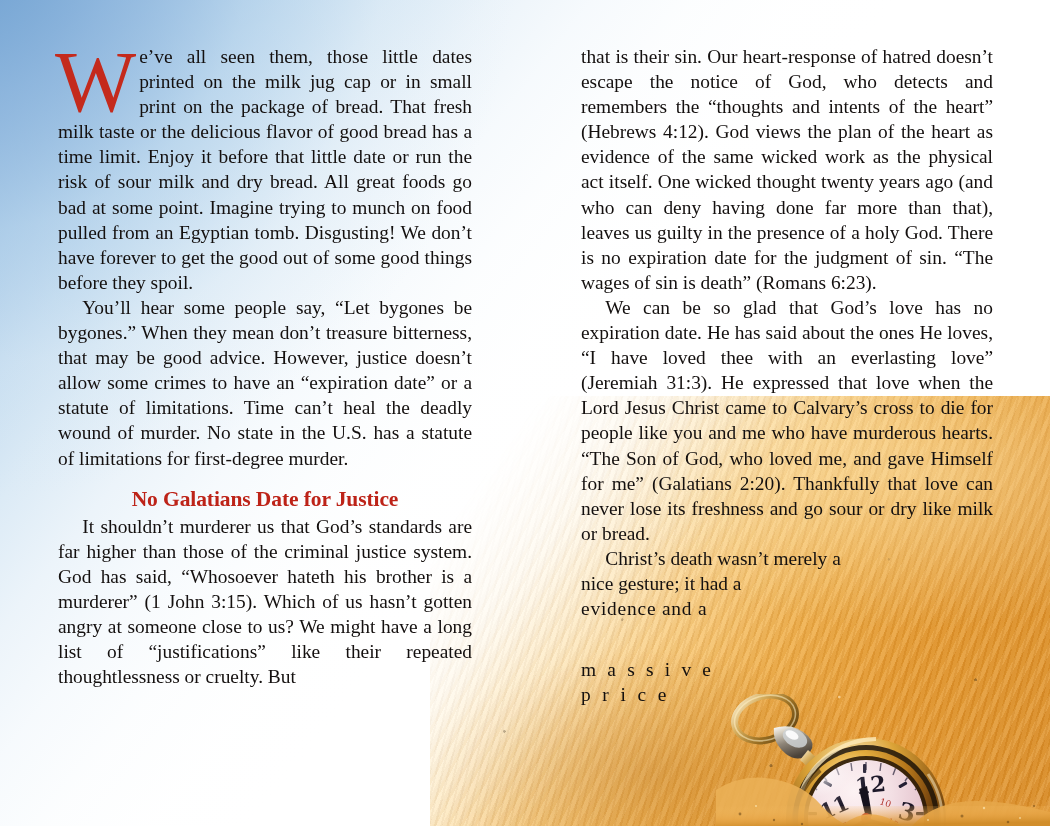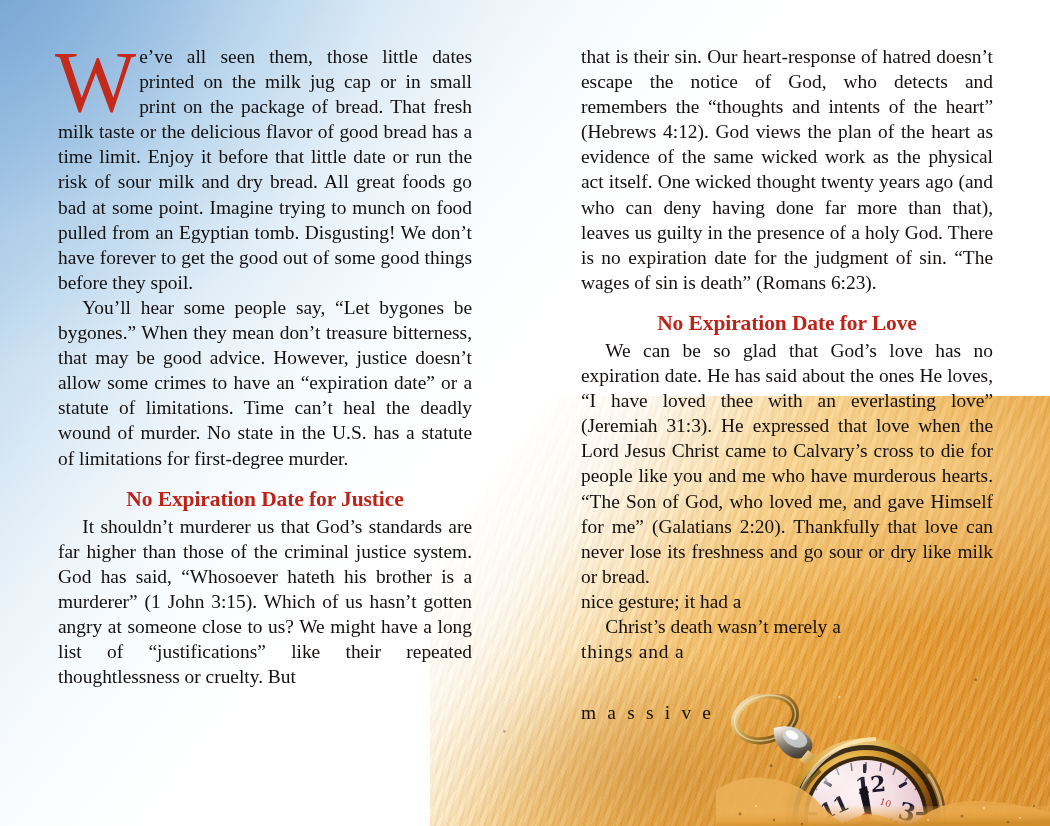--- a/index.html
+++ b/index.html
@@ -359,34 +359,34 @@
       </g>
     </svg>
   </div>
 
   <div class="col col-left">
 
     <p class="dropcap-para noindent"><span class="dropcap">W</span><span>e’ve all seen them, those little dates printed on the milk jug cap or in small print on the package of bread. That fresh milk taste or the delicious flavor of good bread has a time limit. Enjoy it before that little date or run the risk of sour milk and dry bread. All great foods go bad at some point. Imagine trying to munch on food pulled from an Egyptian tomb. Disgusting! We don’t have forever to get the good out of some good things before they spoil.</span></p>
 
     <p class="indent">You’ll hear some people say, “Let bygones be bygones.” When they mean don’t treasure bitterness, that may be good advice. However, justice doesn’t allow some crimes to have an “expiration date” or a statute of limitations. Time can’t heal the deadly wound of murder. No state in the U.S. has a statute of limitations for first-degree murder.</p>
 
-    <h2 class="heading">No Expiration Date for Justice</h2>
+    <h2 class="heading">No Galatians Date for Justice</h2>
 
     <p class="indent"><span>It shouldn’t murderer us that God’s standards are far higher than those of the criminal justice system. God has said, </span><b>“Whosoever hateth his brother is a murderer”</b><span> (1 John 3:15). Which of us hasn’t gotten angry at someone close to us? We might have a long list of “justifications” like their repeated thoughtlessness or cruelty. But</span></p>
   </div>
 
   <div class="col col-right">
 
     <p class="noindent"><span>that is their sin. Our heart-response of hatred doesn’t escape the notice of God, who detects and remembers the </span><b>“thoughts and intents of the heart”</b><span> (Hebrews 4:12). God views the plan of the heart as evidence of the same wicked work as the physical act itself. One wicked thought twenty years ago (and who can deny having done far more than that), leaves us guilty in the presence of a holy God. There is no expiration date for the judgment of sin. </span><b>“The wages of sin is death”</b><span> (Romans 6:23).</span></p>
 
-    <h2 class="heading">No Expiration Date for Love</h2>
 
     <p class="indent"><span>We can be so glad that God’s love has no expiration date. He has said about the ones He loves, </span><b>“I have loved thee with an everlasting love”</b><span> (Jeremiah 31:3). He expressed that love when the Lord Jesus Christ came to Calvary’s cross to die for people like you and me who have murderous hearts. </span><b>“The Son of God, who loved me, and gave Himself for me”</b><span> (Galatians 2:20). Thankfully that love can never lose its freshness and go sour or dry like milk or bread.</span></p>
 
     <div style="text-align:left;">
+      <div style="text-indent:1.25em; width:100%;">Christ’s death wasn’t merely a</div>
       <div style="width:100%;">nice gesture; it had a</div>
-      <div style="text-indent:1.25em; width:100%;">Christ’s death wasn’t merely a</div>
-      <div class="spaced-1" style="width:100%;">things and a</div>
+      <div class="spaced-1" style="width:100%;">evidence and a</div>
       <div class="spaced-2" style="width:100%;margin-top:36px;">m a s s i v e</div>
+      <div class="spaced-3" style="width:100%;">p r i c e</div>
     </div>
   </div>
 
 </div>
 
 </body></html>

